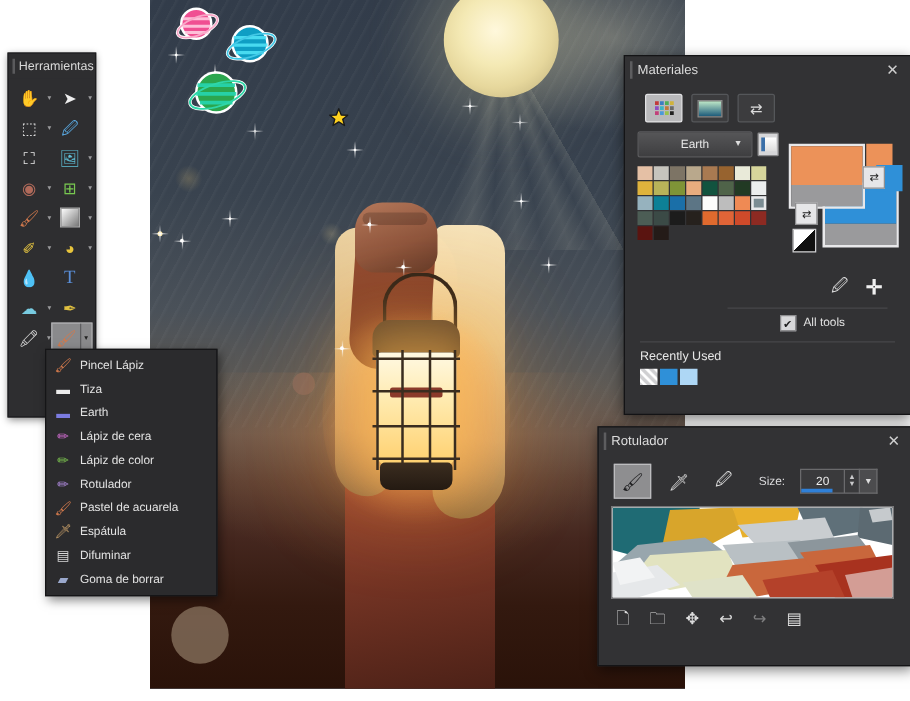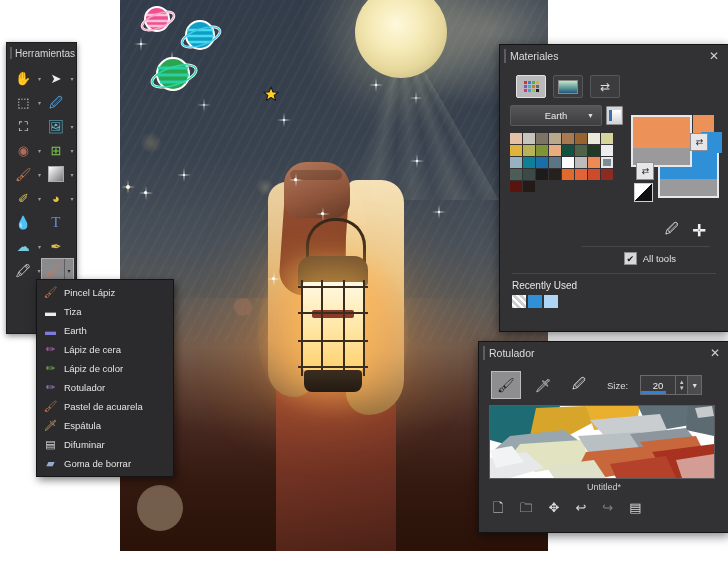--- a/index.html
+++ b/index.html
@@ -550,21 +550,20 @@
         <path d="M150 36 L206 30 L216 50 L166 58 Z" fill="#c9673c"></path>
         <path d="M162 46 L224 38 V72 H178 Z" fill="#a8321f"></path>
         <path d="M0 52 L36 46 L54 62 L20 72 H0 Z" fill="#e6e8ea"></path>
         <path d="M120 58 L176 50 L186 72 H126 Z" fill="#b4412a"></path>
         <path d="M0 44 L22 40 L34 56 L6 62 Z" fill="#f2f3f4"></path>
         <path d="M186 54 L224 48 V72 H192 Z" fill="#f6f6f6" opacity=".55"></path>
         <path d="M56 60 L104 54 L116 72 H64 Z" fill="#dfe2c8"></path>
         <path d="M205 2 L222 0 L224 10 L208 12 Z" fill="#f4f4f4" opacity=".7"></path>
       </svg>
     </div>
-    <div class="mx-name">Untitled*</div>
 
     <div class="mx-bottom">
       <span style="color:#dcdcdc;">🗋</span>
       <span style="color:#dcdcdc;">🗀</span>
       <span style="color:#dcdcdc;">✥</span>
       <span style="color:#dcdcdc;">↩</span>
       <span class="dim" style="color:#dcdcdc;">↪</span>
       <span style="color:#dcdcdc;">▤</span>
     </div>
   </div>

